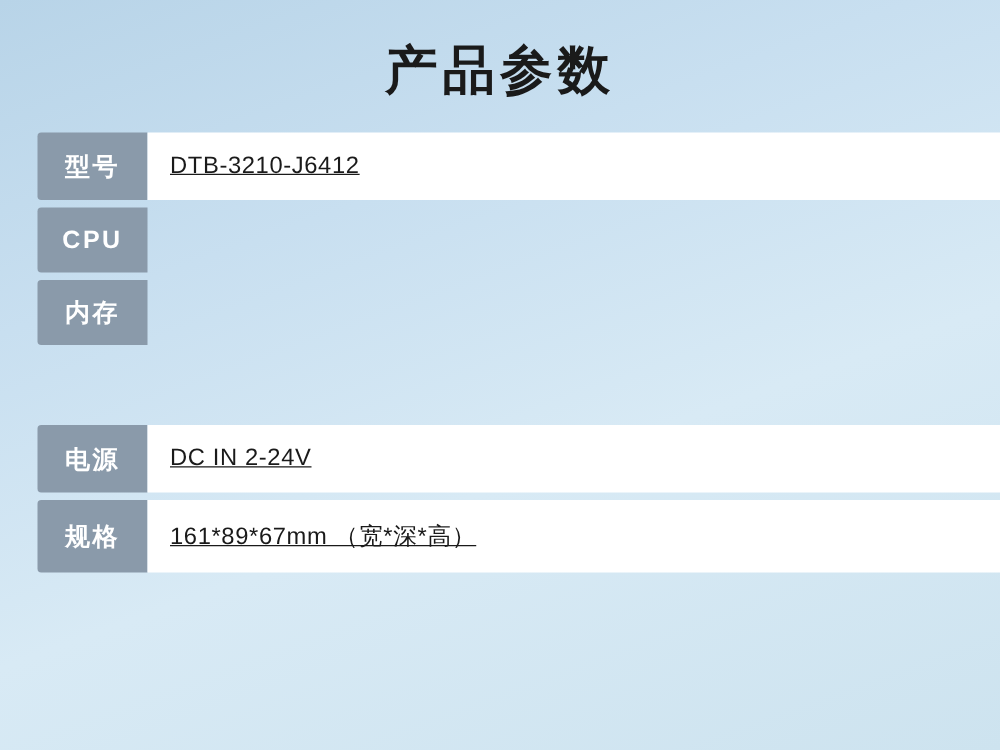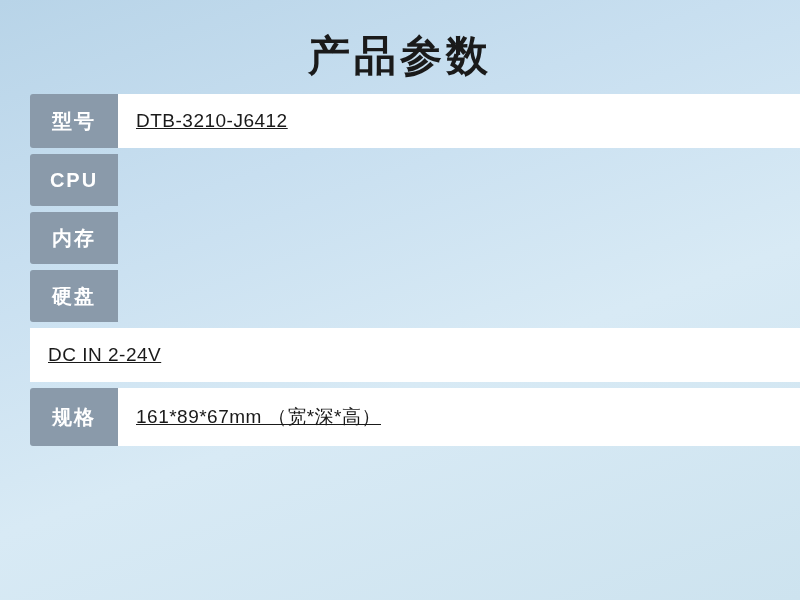--- a/index.html
+++ b/index.html
@@ -17,21 +17,21 @@
       flex-direction: column;
       align-items: center;
       overflow: hidden;
     }
 
     .page-title {
       font-size: 42px;
       font-weight: 900;
       color: #1a1a1a;
       margin-top: 28px;
-      margin-bottom: 10px;
+      margin-bottom: 22px;
       letter-spacing: 4px;
     }
 
     .table-container {
       width: 780px;
       border-collapse: collapse;
       background: transparent;
       margin-left: 40px;
     }
 
@@ -80,22 +80,22 @@
       <div class="label-cell">型号</div>
       <div class="value-cell">DTB-3210-J6412</div>
     </div>
     <div class="table-row">
       <div class="label-cell">CPU</div>
     </div>
     <div class="table-row">
       <div class="label-cell">内存</div>
     </div>
     <div class="table-row">
-      <div class="label-cell">硬盘</div>
     </div>
     <div class="table-row">
+      <div class="label-cell">电源</div>
       <div class="value-cell">DC IN 2-24V</div>
     </div>
     <div class="table-row">
       <div class="label-cell">规格</div>
       <div class="value-cell">161*89*67mm （宽*深*高）</div>
     </div>
   </div>
 
 </body></html>

